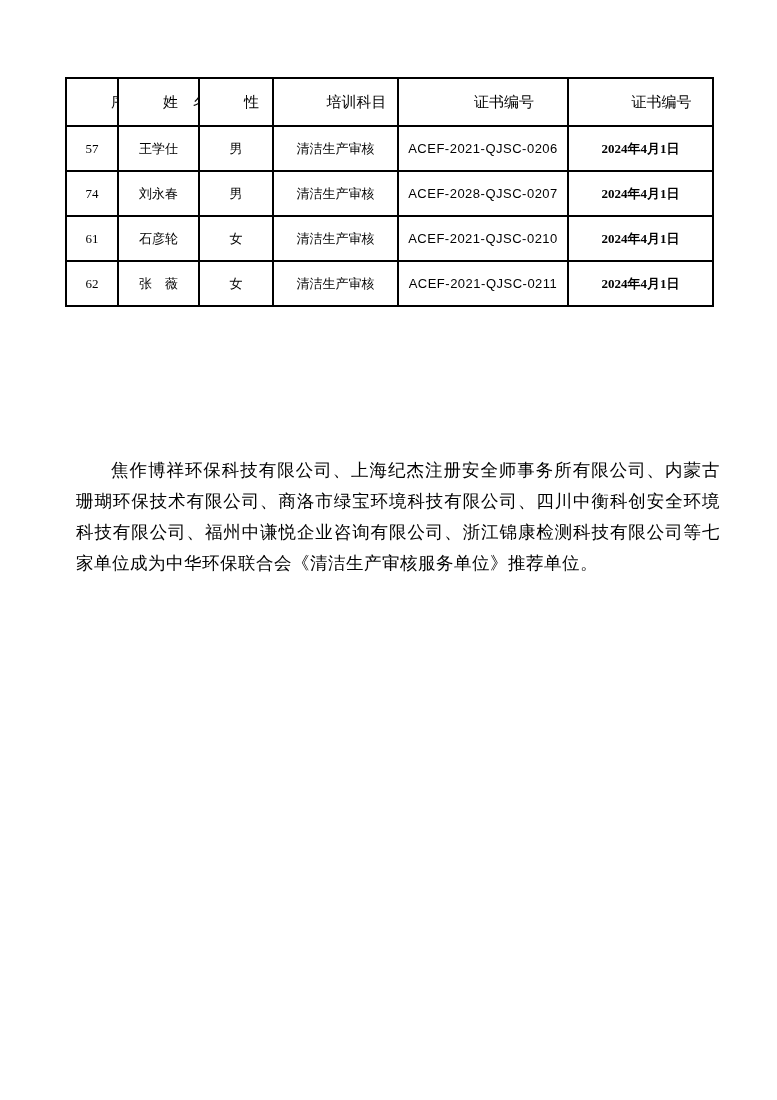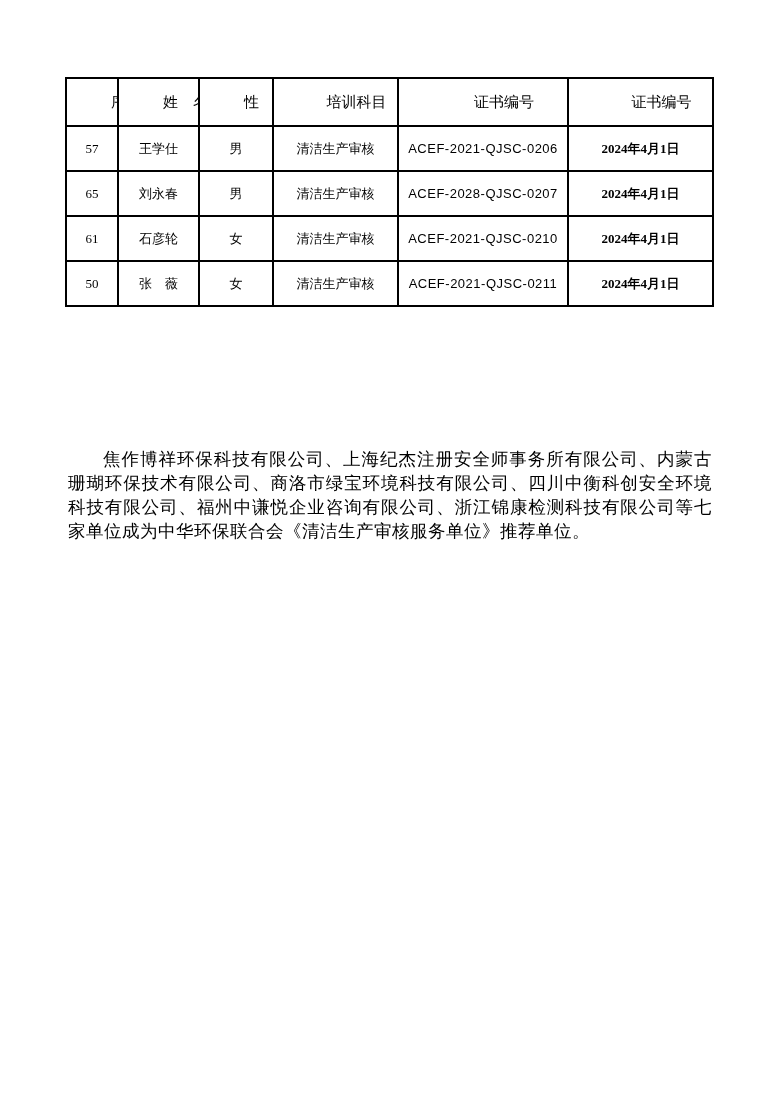--- a/index.html
+++ b/index.html
@@ -55,24 +55,24 @@
   td.col-date {
     font-size: 13px;
     font-weight: bold;
   }
   .recommendation {
     position: absolute;
     left: 67px;
     top: 446px;
     width: 644px;
     font-size: 17.5px;
-    line-height: 24px;
+    line-height: 31px;
     text-align: justify;
     text-indent: 2em;
-    margin: 1px;
+    margin: 9px;
     letter-spacing: 0.5px;
   }
 </style>
 </head>
 <body>
 
 <div class="page">
 
   <table class="cert-table">
     <colgroup>
@@ -96,37 +96,37 @@
     <tbody>
       <tr>
         <td class="col-index">57</td>
         <td class="col-name">王学仕</td>
         <td class="col-gender">男</td>
         <td class="col-subject">清洁生产审核</td>
         <td class="col-cert">ACEF-2021-QJSC-0206</td>
         <td class="col-date">2024年4月1日</td>
       </tr>
       <tr>
-        <td class="col-index">65</td>
+        <td class="col-index">74</td>
         <td class="col-name">刘永春</td>
         <td class="col-gender">男</td>
         <td class="col-subject">清洁生产审核</td>
         <td class="col-cert">ACEF-2028-QJSC-0207</td>
         <td class="col-date">2024年4月1日</td>
       </tr>
       <tr>
         <td class="col-index">61</td>
         <td class="col-name">石彦轮</td>
         <td class="col-gender">女</td>
         <td class="col-subject">清洁生产审核</td>
         <td class="col-cert">ACEF-2021-QJSC-0210</td>
         <td class="col-date">2024年4月1日</td>
       </tr>
       <tr>
-        <td class="col-index">50</td>
+        <td class="col-index">62</td>
         <td class="col-name">张　薇</td>
         <td class="col-gender">女</td>
         <td class="col-subject">清洁生产审核</td>
         <td class="col-cert">ACEF-2021-QJSC-0211</td>
         <td class="col-date">2024年4月1日</td>
       </tr>
     </tbody>
   </table>
 
   <p class="recommendation">焦作博祥环保科技有限公司、上海纪杰注册安全师事务所有限公司、内蒙古珊瑚环保技术有限公司、商洛市绿宝环境科技有限公司、四川中衡科创安全环境科技有限公司、福州中谦悦企业咨询有限公司、浙江锦康检测科技有限公司等七家单位成为中华环保联合会《清洁生产审核服务单位》推荐单位。</p>

